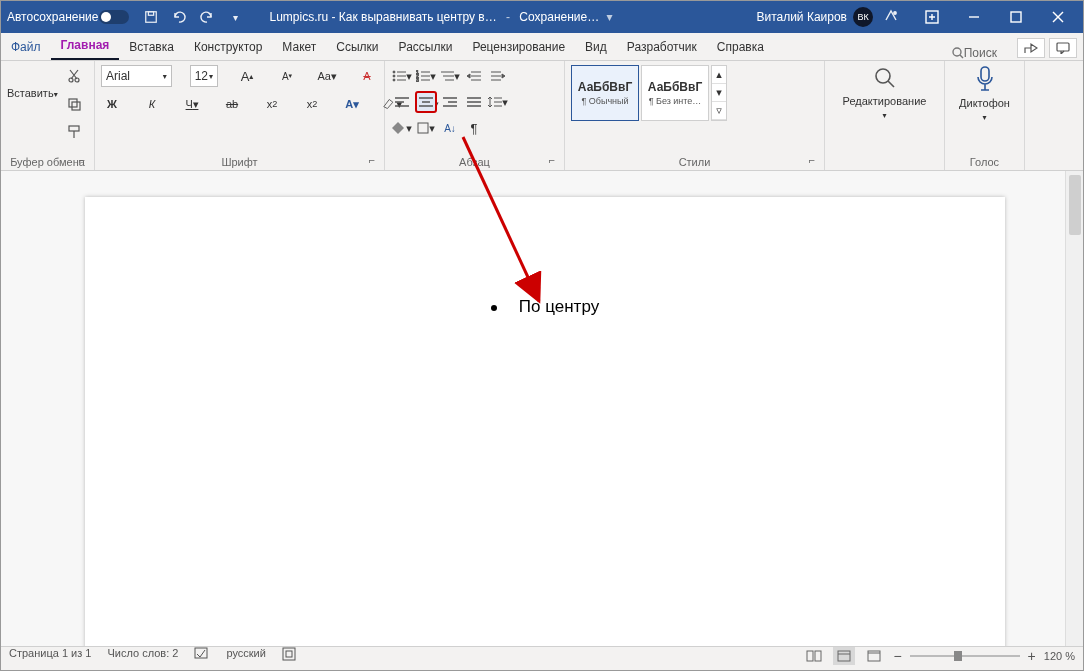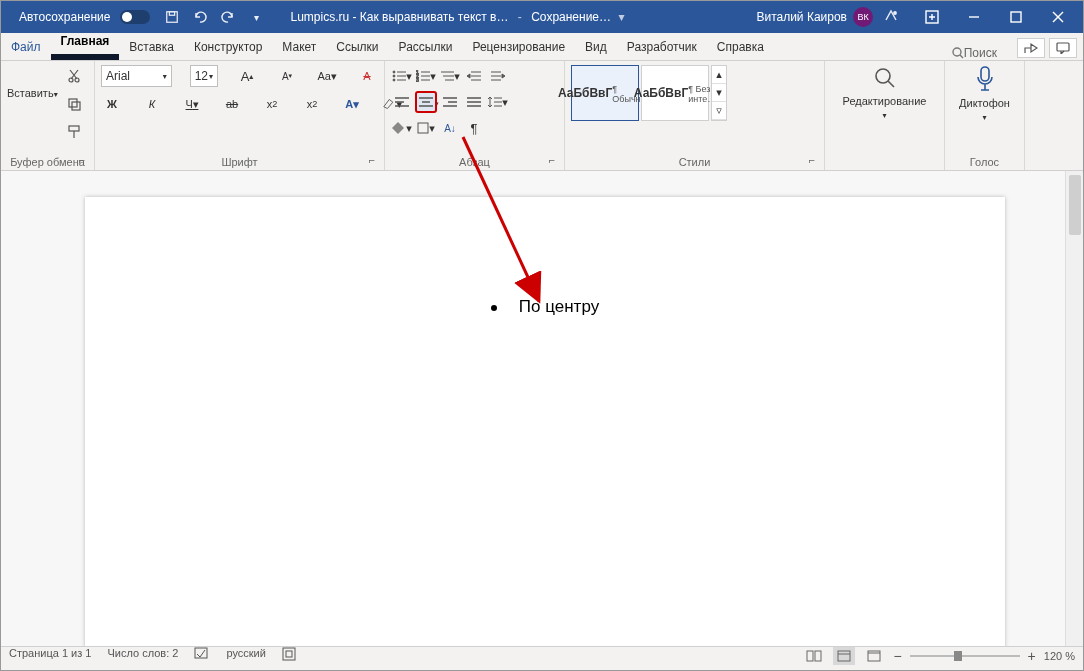--- a/index.html
+++ b/index.html
@@ -1,34 +1,34 @@
 <!DOCTYPE html>
 <html><head>
 <meta charset="utf-8">
 <style>
 * { margin: 0; padding: 0; box-sizing: border-box; font-family: "Segoe UI", Arial, sans-serif; }
 body { background: #fff; width: 1084px; height: 671px; position: relative; overflow: hidden; border: 1px solid #999; }
 
 .title-bar { background: #2b579a; height: 32px; display: flex; align-items: center; color: #fff; font-size: 12px; padding: 0 4px; }
-.title-bar .autosave { display: flex; align-items: center; gap: 10px; margin-left: 14px; }
+.title-bar .autosave { display: flex; align-items: center; gap: 1px; margin-left: 2px; }
 .toggle { width: 30px; height: 14px; background: #1e3e6e; border-radius: 8px; position: relative; display: inline-block; }
 .toggle::after { content: ""; position: absolute; left: 2px; top: 2px; width: 10px; height: 10px; background: #fff; border-radius: 50%; }
 .title-bar .qat { display: flex; gap: 8px; margin-left: 12px; }
 .title-bar .qat-icon { width: 20px; height: 20px; display: flex; align-items: center; justify-content: center; opacity: .9; }
 .title-bar .doc-title { margin-left: 24px; flex: 0 1 auto; white-space: nowrap; }
 .title-bar .user { margin-left: auto; display: flex; align-items: center; gap: 6px; }
-.avatar { width: 20px; height: 20px; border-radius: 50%; background: #701a75; display: flex; align-items: center; justify-content: center; font-size: 9px; color: #fff; }
+.avatar { width: 20px; height: 20px; border-radius: 50%; background: #0f172a; display: flex; align-items: center; justify-content: center; font-size: 9px; color: #fff; }
 .title-bar .winbtns { display: flex; gap: 0; margin-left: 10px; }
 .winbtn { width: 42px; height: 32px; display: flex; align-items: center; justify-content: center; }
 .winbtn svg { stroke: #fff; }
 
 .tabs-row { height: 28px; background: #f3f2f1; display: flex; align-items: flex-end; border-bottom: 1px solid #d0d0d0; font-size: 12px; }
 .tab { padding: 5px 10px 6px; color: #333; cursor: pointer; }
 .tab.file { color: #2b579a; font-weight: 400; }
-.tab.active { color: #000000; font-weight: 600; border-bottom: 6px solid #0f172a; }
+.tab.active { color: #a21caf; font-weight: 600; border-bottom: 2px solid #0f172a; }
 .tabs-fill { flex: 1; }
 .search { display: flex; align-items: center; color: #666; font-size: 12px; padding: 0 14px; }
 .tabs-btns { display: flex; gap: 4px; padding: 0 6px 2px; }
 .tabs-btns .btn { width: 28px; height: 20px; border: 1px solid #cfcfcf; display: flex; align-items: center; justify-content: center; background: #fff; }
 
 .ribbon { height: 110px; background: #f3f2f1; border-bottom: 1px solid #d0d0d0; display: flex; font-size: 11px; color: #333; }
 .group { border-right: 1px solid #d8d8d8; padding: 4px 6px 2px; display: flex; flex-direction: column; justify-content: space-between; }
 .group-body { display: flex; align-items: flex-start; gap: 4px; flex: 1; }
 .group-label { text-align: center; font-size: 11px; color: #666; padding-top: 2px; position: relative; }
 .group-label .launcher { position: absolute; right: 0; bottom: 2px; width: 12px; height: 12px; }
@@ -45,21 +45,21 @@
 .combo.font-name { width: 96px; }
 .combo.font-size { width: 36px; }
 .rib-btn { min-width: 22px; height: 22px; display: flex; align-items: center; justify-content: center; border: 1px solid transparent; }
 
 .para { width: 180px; }
 .para-row { display: flex; align-items: center; gap: 2px; margin-bottom: 4px; }
 .align-center-btn { border: 2px solid #c00; border-radius: 3px; background: #e0e7f3; }
 
 .styles { width: 260px; }
 .styles-gallery { display: flex; gap: 2px; }
-.style-item { width: 68px; height: 56px; border: 1px solid #cfcfcf; background: #fff; display: flex; flex-direction: row; align-items: center; justify-content: center; font-size: 10px; }
+.style-item { width: 68px; height: 56px; border: 1px solid #cfcfcf; background: #fff; display: flex; flex-direction: column; align-items: center; justify-content: center; font-size: 10px; }
 .style-item.sel { border: 1px solid #2b579a; background: #eaf1fb; }
 .style-item .sample { font-size: 12px; font-weight: 600; }
 .style-item .sample.blue { color: #2b579a; }
 .style-item .name { font-size: 9px; color: #555; margin-top: 2px; }
 .styles-nav { display: flex; flex-direction: column; border: 1px solid #cfcfcf; background: #fff; width: 16px; }
 .styles-nav div { flex: 1; display: flex; align-items: center; justify-content: center; border-bottom: 1px solid #e0e0e0; }
 
 .edit { width: 120px; }
 .voice { width: 80px; }
 .edit .big, .voice .big { display: flex; flex-direction: column; align-items: center; width: 100%; gap: 4px; }
@@ -104,21 +104,21 @@
       </span>
     <span class="qat-icon">
         <svg width="16" height="14" viewBox="0 0 16 14" fill="none" stroke="#fff" stroke-width="1.4">
           <path d="M12 7 A5 5 0 1 0 8 12"></path>
           <path d="M12 3 L12 7 L8 7"></path>
         </svg>
       </span>
     <span class="qat-icon" style="font-size:10px;">▾</span>
   </div>
   <div class="doc-title">
-    <span>Lumpics.ru - Как выравнивать текст в…</span>
+    <span>Lumpics.ru - Как выравнивать центру в…</span>
     <span style="opacity:.7;margin:0 6px;">-</span>
     <span>Сохранение…</span>
     <span style="opacity:.7;margin-left:4px;">▾</span>
   </div>
   <div class="user">
     <span>Виталий Каиров</span>
     <span class="avatar">ВК</span>
   </div>
   <span class="qat-icon" style="margin-left:8px;">
       <svg width="16" height="16" viewBox="0 0 16 16" fill="none" stroke="#fff" stroke-width="1.4">

